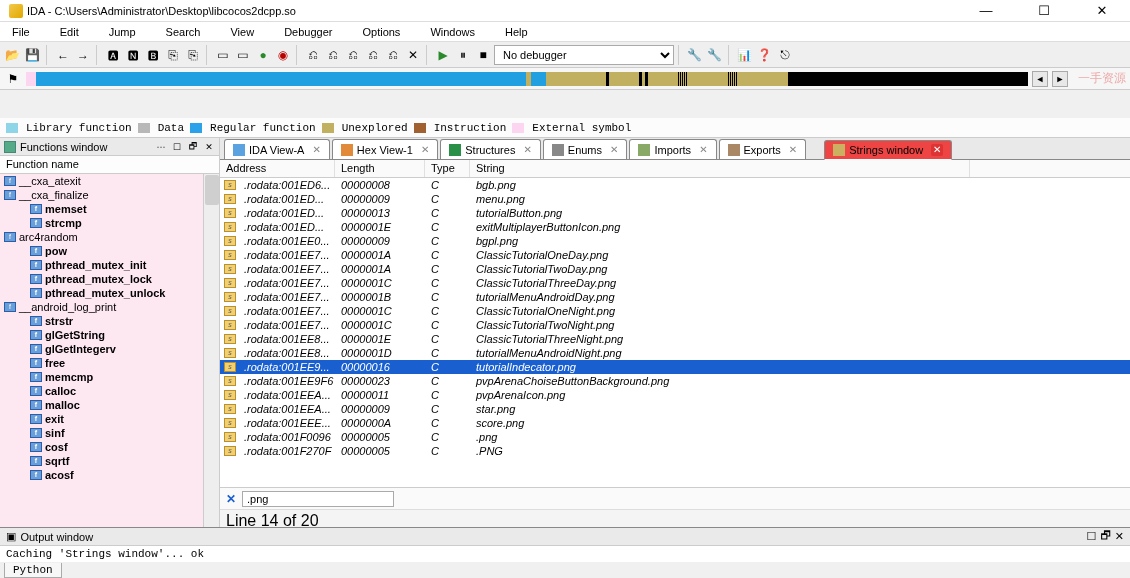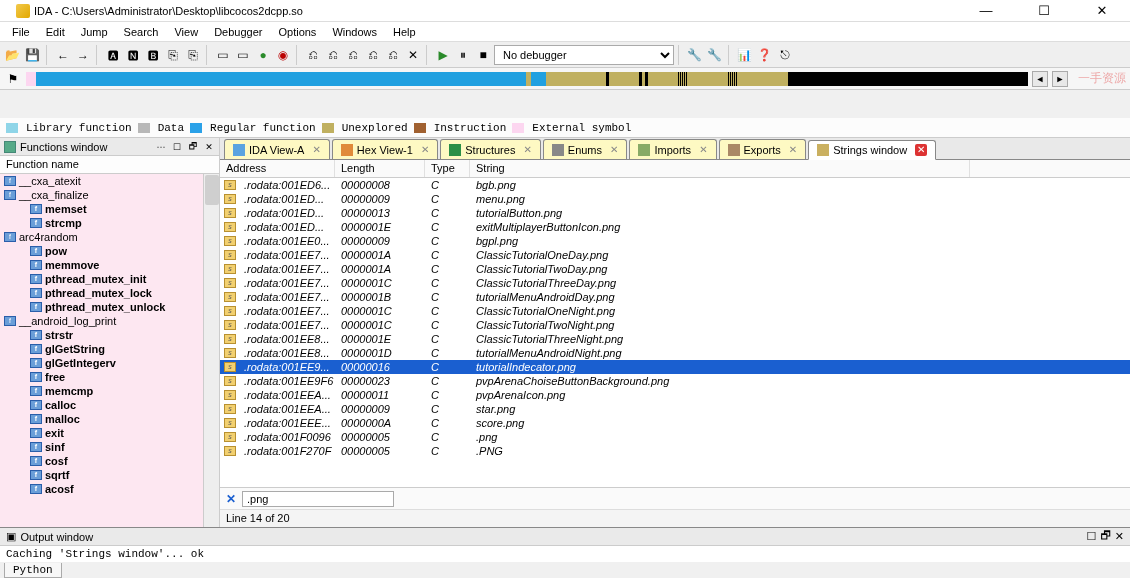--- a/index.html
+++ b/index.html
@@ -1,22 +1,22 @@
 <!DOCTYPE html>
 <html><head>
 <meta charset="utf-8">
 <style>
 * { box-sizing: border-box; margin: 0; padding: 0; font-family: "Segoe UI", Tahoma, sans-serif; font-size: 11px; }
 body { background: #f0f0f0; width: 1130px; height: 578px; overflow: hidden; display: flex; flex-direction: column; }
-.titlebar { height: 22px; background: #fff; display: flex; align-items: center; padding-left: 16px; border-bottom: 1px solid #ddd; }
+.titlebar { height: 22px; background: #fff; display: flex; align-items: center; padding-left: 9px; border-bottom: 1px solid #ddd; }
 .titlebar .ico { width: 14px; height: 14px; background: linear-gradient(135deg,#f2c94c,#e2a800); border-radius: 2px; margin-right: 4px; display:inline-block; }
 .titlebar .title { flex: 1; }
 .winbtns { display: flex; gap: 18px; margin-right: 8px; }
 .winbtn { width: 40px; height: 22px; display:flex; align-items:center; justify-content:center; font-size: 13px; }
-.menubar { height: 20px; background: #fff; display: flex; align-items: center; gap: 0; padding-left: 4px; border-bottom: 1px solid #ddd; }
+.menubar { height: 20px; background: #fff; display: flex; align-items: center; gap: 14px; padding-left: 4px; border-bottom: 1px solid #ddd; }
 .menubar span { padding: 2px 8px; cursor: default; }
 .toolbar { height: 26px; background: #efefef; border-bottom: 1px solid #ccc; display:flex; align-items:center; padding: 0 4px; gap: 2px; }
 .tbtn { width: 18px; height: 18px; display:inline-flex; align-items:center; justify-content:center; border: 1px solid transparent; font-size: 12px; }
 .tsep { width: 4px; height: 20px; border-left: 1px solid #ccc; margin: 0 2px; }
 .tbtn.green { color:#2a8a2a; }
 .tbtn.red { color:#b00; }
 .tbtn.blue { color:#2a5eaa; }
 .debugger-sel { height: 20px; width: 180px; border: 1px solid #aaa; font-size: 11px; background:#fff; padding:0 4px;}
 .navbar { height: 22px; background: #f6f6f6; border-bottom: 1px solid #ccc; display: flex; align-items: center; padding: 0 4px; gap: 4px; }
 .navband { flex: 1; height: 14px; display: flex; }
@@ -34,36 +34,36 @@
 .panehdr .b { width:12px; height:12px; display:flex; align-items:center; justify-content:center; font-size:9px; }
 .colhdr { height: 18px; background: #fdfdfd; border-bottom: 1px solid #ccc; padding: 2px 6px; font-size:11px;}
 .fnlist { flex:1; overflow:hidden; background: #fde7f1; position:relative;}
 .fnlist .row { padding: 0 4px; height: 14px; display:flex; align-items:center; gap:3px; color:#000; font-size:11px; cursor:default;}
 .fnlist .row.bold { font-weight: bold; margin-left: 26px; }
 .fnlist .fi { width:12px; height:10px; background:#6a9ed8; display:inline-block; border:1px solid #2a5eaa; font-size:7px; color:#fff; text-align:center; line-height:8px;}
 .vscroll { position:absolute; right:0; top:0; width:16px; height:100%; background:#eee; border-left:1px solid #ccc;}
 .vscroll .thumb { position:absolute; top:1px; left:1px; width:14px; height:30px; background:#cfcfcf; border-radius:2px;}
 .rightpane { flex:1; display:flex; flex-direction:column; background:#fff;}
 .tabstrip { height: 22px; background:#e9e9e9; border-bottom:1px solid #888; display:flex; align-items:flex-end; padding-left:4px; gap:0;}
-.tab { height: 20px; border: 1px solid #888; border-bottom:none; background:#fef9c3; padding: 2px 8px; display:flex; align-items:center; gap:4px; font-size:11px; margin-right:2px; border-radius: 3px 3px 0 0; cursor:default;}
+.tab { height: 20px; border: 1px solid #888; border-bottom:none; background:#ffffff; padding: 2px 8px; display:flex; align-items:center; gap:4px; font-size:11px; margin-right:2px; border-radius: 3px 3px 0 0; cursor:default;}
 .tab .ti { width:12px; height:12px; display:inline-block;}
 .tab .x { color:#888; margin-left:4px; font-size:10px;}
-.tab.active { background:#ffffff; border-bottom:1px solid #fff; position:relative; top:1px;}
+.tab.active { background:#ef4444; border-bottom:1px solid #fff; position:relative; top:1px;margin-left:16px;}
 .tab .x.red { background:#d33; color:#fff; width:12px; height:12px; text-align:center; line-height:12px; border-radius:2px;}
 .gridhdr { height:18px; border-bottom:1px solid #ccc; display:flex; background:#fafafa;}
 .gridhdr .col { padding:2px 6px; border-right:1px solid #e0e0e0; font-size:11px;}
 .gridbody { flex:1; overflow:hidden; position:relative;font-style:italic;}
 .grow { display:flex; height:14px; align-items:center; font-size:11px; cursor:default;}
 .grow.sel { background:#1a5fd0; color:#fff; }
 .grow .c { padding:0 6px; overflow:hidden; white-space:nowrap;}
 .sic { width:12px; height:10px; background:#f2d070; border:1px solid #b89030; display:inline-block; margin-left:4px; margin-right:2px; font-size:7px; color:#555; text-align:center; line-height:8px;}
 .searchbar { height:22px; border-top:1px solid #ccc; display:flex; align-items:center; padding:0 6px; gap:6px; background:#fafafa;}
 .searchbar .xbtn { color:#1a5fd0; font-size:12px; font-weight:bold;}
 .searchbar input { flex:0 0 120px; height:16px; border:1px solid #aaa; padding:0 4px; background:#fff; font-size:11px;}
-.statusline { height:18px; padding:2px 6px; border-top:1px solid #ddd; background:#f4f4f4; font-size:11px;}
+.statusline { height:18px; padding:2px 6px; border-top:1px solid #ddd; background:#f4f4f4; font-size:16px;}
 .output { border-top:1px solid #888; background:#f4f4f4; display:flex; flex-direction:column;}
 .outhdr { height:18px; background:#eaeaea; border-bottom:1px solid #ccc; padding:2px 6px; display:flex; align-items:center; gap:4px;}
 .outhdr .spacer{flex:1}
 .outbody { padding:2px 6px; font-family:"Courier New",monospace; font-size:11px; background:#fff; height:16px; }
 .pytab { height:16px; background:#f0f0f0; padding:1px 0;}
 .pytab span { border:1px solid #aaa; border-top:none; padding:1px 8px; background:#f7f7f7; font-family:"Courier New",monospace; font-size:11px; margin-left:4px;}
 .ic-ida { background:#5aa3e0;}
 .ic-hex { background:#e08a3a;}
 .ic-str { background:#2a8f47;}
 .ic-enm { background:#888;}
@@ -206,24 +206,20 @@
         <div class="row">
           <span class="fi">f</span>
           <span>arc4random</span>
         </div>
         <div class="row bold">
           <span class="fi">f</span>
           <span>pow</span>
         </div>
         <div class="row bold">
           <span class="fi">f</span>
-          <span>memmove</span>
-        </div>
-        <div class="row bold">
-          <span class="fi">f</span>
           <span>pthread_mutex_init</span>
         </div>
         <div class="row bold">
           <span class="fi">f</span>
           <span>pthread_mutex_lock</span>
         </div>
         <div class="row bold">
           <span class="fi">f</span>
           <span>pthread_mutex_unlock</span>
         </div>

